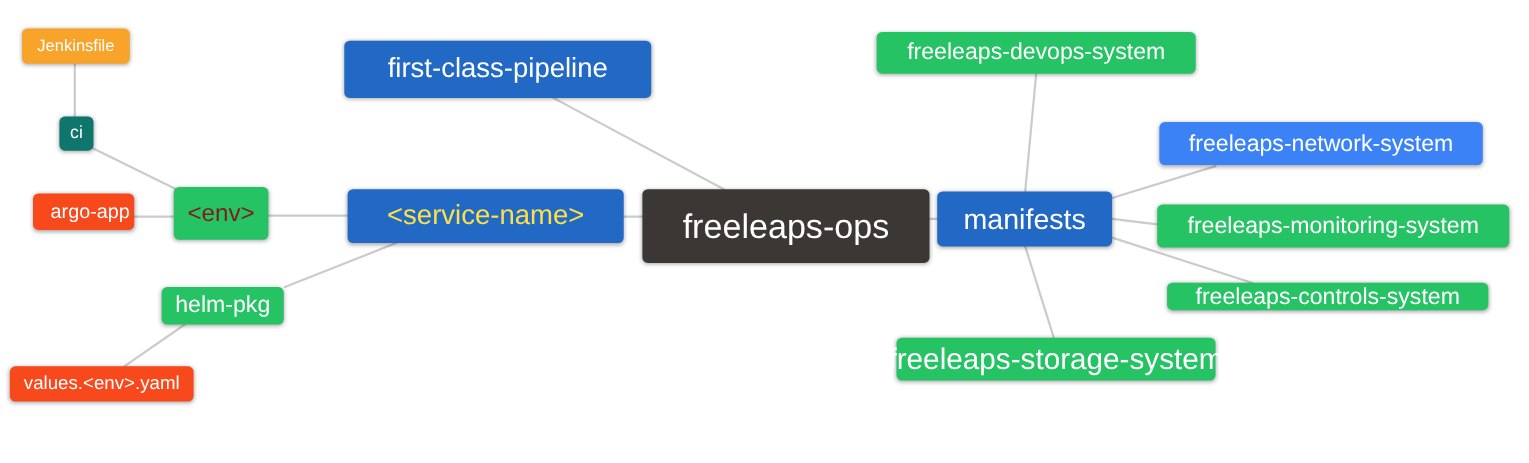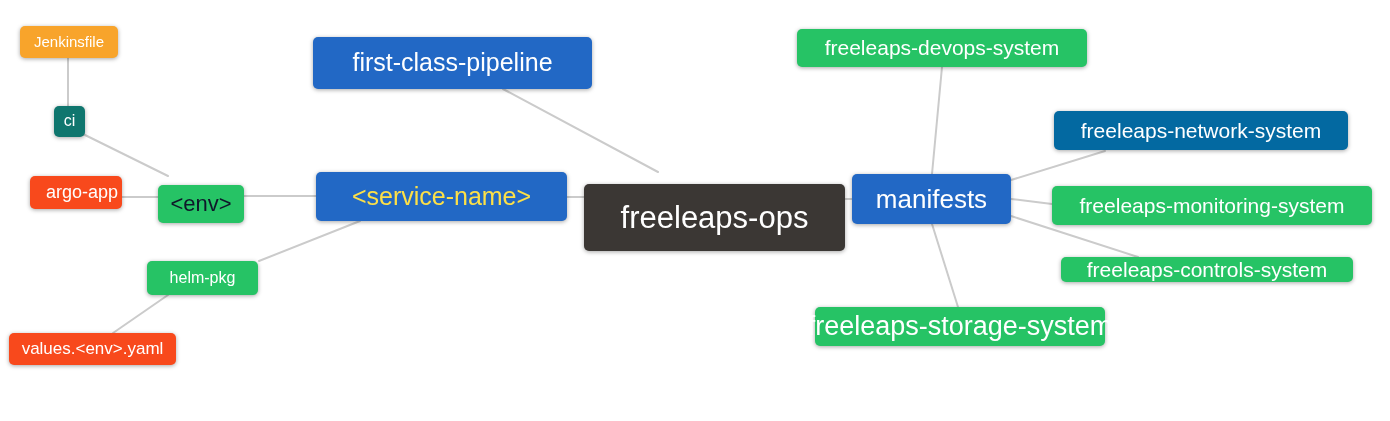--- a/index.html
+++ b/index.html
@@ -71,45 +71,45 @@
   <div id="node-layer">
       <div class="node" style="left: 20px; top: 26px; width: 98px; height: 32px; background: rgb(248, 164, 43); font-size: 15px; color: rgb(255, 255, 255);">
         <span>Jenkinsfile</span>
       </div>
       <div class="node" style="left: 54px; top: 106px; width: 31px; height: 31px; background: #0f766e; font-size: 16px; color: rgb(255, 255, 255);">
         <span>ci</span>
       </div>
       <div class="node" style="left: 30px; top: 176px; width: 92px; height: 33px; background: rgb(248, 73, 28); font-size: 18px; color: #ffffff; padding-left: 12px;">
         <span>argo-app</span>
       </div>
-      <div class="node" style="left: 158px; top: 185px; width: 86px; height: 38px; background: rgb(38, 195, 101); font-size: 22px; color: #0f172a;">
+      <div class="node" style="left: 158px; top: 170px; width: 86px; height: 48px; background: rgb(38, 195, 101); font-size: 22px; color: #7f1d1d;">
         <span>&lt;env&gt;</span>
       </div>
-      <div class="node" style="left: 147px; top: 261px; width: 111px; height: 34px; background: rgb(38, 195, 101); font-size: 16px; color: rgb(255, 255, 255);">
+      <div class="node" style="left: 147px; top: 261px; width: 111px; height: 34px; background: rgb(38, 195, 101); font-size: 21px; color: rgb(255, 255, 255);">
         <span>helm-pkg</span>
       </div>
       <div class="node" style="left: 9px; top: 333px; width: 167px; height: 32px; background: rgb(248, 73, 28); font-size: 17px; color: rgb(255, 255, 255);">
         <span>values.&lt;env&gt;.yaml</span>
       </div>
       <div class="node" style="left: 313px; top: 37px; width: 279px; height: 52px; background: rgb(34, 104, 197); font-size: 25px; color: rgb(255, 255, 255);">
         <span>first-class-pipeline</span>
       </div>
       <div class="node" style="left: 316px; top: 172px; width: 251px; height: 49px; background: rgb(34, 104, 197); font-size: 25px; color: #fde047;">
         <span>&lt;service-name&gt;</span>
       </div>
-      <div class="node" style="left: 584px; top: 184px; width: 261px; height: 67px; background: rgb(59, 55, 52); font-size: 31px; color: rgb(255, 255, 255);">
+      <div class="node" style="left: 584px; top: 172px; width: 261px; height: 67px; background: rgb(59, 55, 52); font-size: 31px; color: rgb(255, 255, 255);">
         <span>freeleaps-ops</span>
       </div>
       <div class="node" style="left: 852px; top: 174px; width: 159px; height: 50px; background: rgb(34, 104, 197); font-size: 26px; color: rgb(255, 255, 255);">
         <span>manifests</span>
       </div>
       <div class="node" style="left: 797px; top: 29px; width: 290px; height: 38px; background: rgb(38, 195, 101); font-size: 21px; color: rgb(255, 255, 255);">
         <span>freeleaps-devops-system</span>
       </div>
-      <div class="node" style="left: 1054px; top: 111px; width: 294px; height: 39px; background: #0369a1; font-size: 21px; color: rgb(255, 255, 255);">
+      <div class="node" style="left: 1054px; top: 111px; width: 294px; height: 39px; background: #3b82f6; font-size: 21px; color: rgb(255, 255, 255);">
         <span>freeleaps-network-system</span>
       </div>
       <div class="node" style="left: 1052px; top: 186px; width: 320px; height: 39px; background: rgb(38, 195, 101); font-size: 21px; color: rgb(255, 255, 255);">
         <span>freeleaps-monitoring-system</span>
       </div>
       <div class="node" style="left: 1061px; top: 257px; width: 292px; height: 25px; background: rgb(38, 195, 101); font-size: 21px; color: rgb(255, 255, 255);">
         <span>freeleaps-controls-system</span>
       </div>
       <div class="node" style="left: 815px; top: 307px; width: 290px; height: 39px; background: rgb(38, 195, 101); font-size: 27px; color: rgb(255, 255, 255);">
         <span>freeleaps-storage-system</span>

